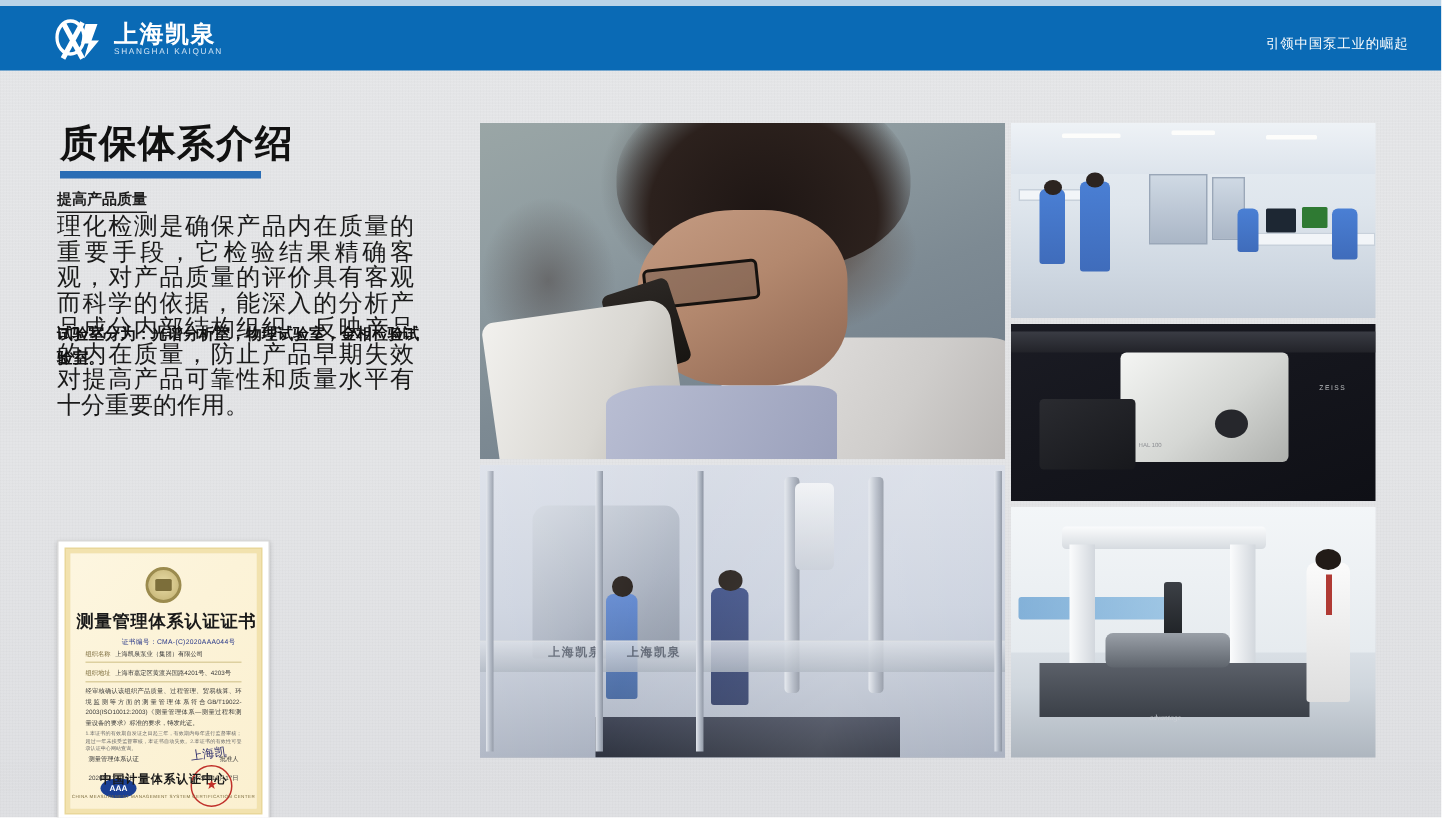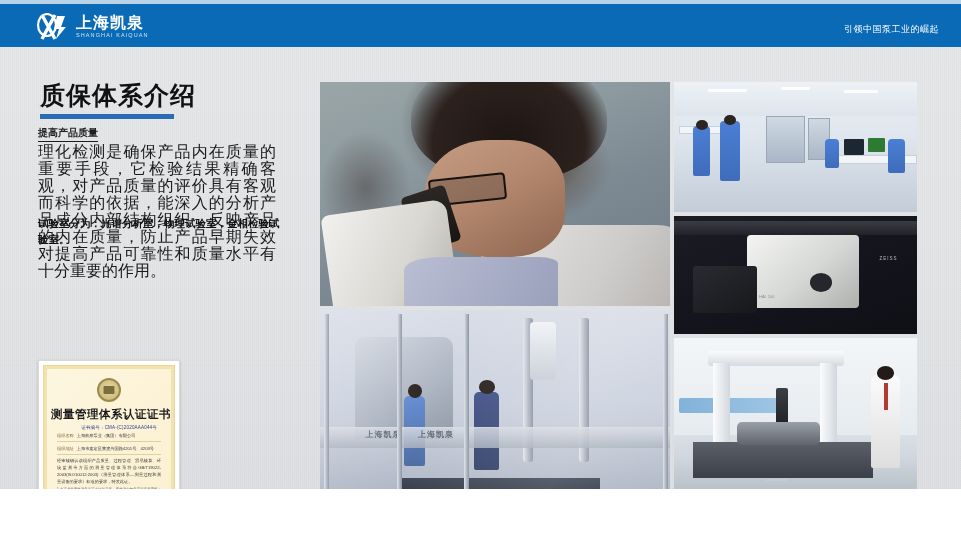--- a/index.html
+++ b/index.html
@@ -4,21 +4,21 @@
 <style>
   * { box-sizing: border-box; margin: 0; padding: 0; }
   html, body { width: 961px; height: 545px; overflow: hidden; }
   body {
     font-family: "DejaVu Sans", "Liberation Sans", sans-serif;
     background: #ffffff;
   }
   .slide {
     position: relative;
     width: 961px;
-    height: 489px;
+    height: 545px;
     background:
       repeating-linear-gradient(0deg, rgba(0,0,0,0.012) 0px, rgba(0,0,0,0.012) 1px, rgba(255,255,255,0.012) 1px, rgba(255,255,255,0.012) 2px),
       repeating-linear-gradient(90deg, rgba(0,0,0,0.012) 0px, rgba(0,0,0,0.012) 1px, rgba(255,255,255,0.012) 1px, rgba(255,255,255,0.012) 2px),
       linear-gradient(180deg, #e7e8ea 0%, #e4e5e7 55%, #dfe0e3 100%);
     overflow: hidden;
   }
   
   .topstrip {
     position: absolute; left: 0; top: 0; width: 961px; height: 4px;
     background: #b9d3e8;

